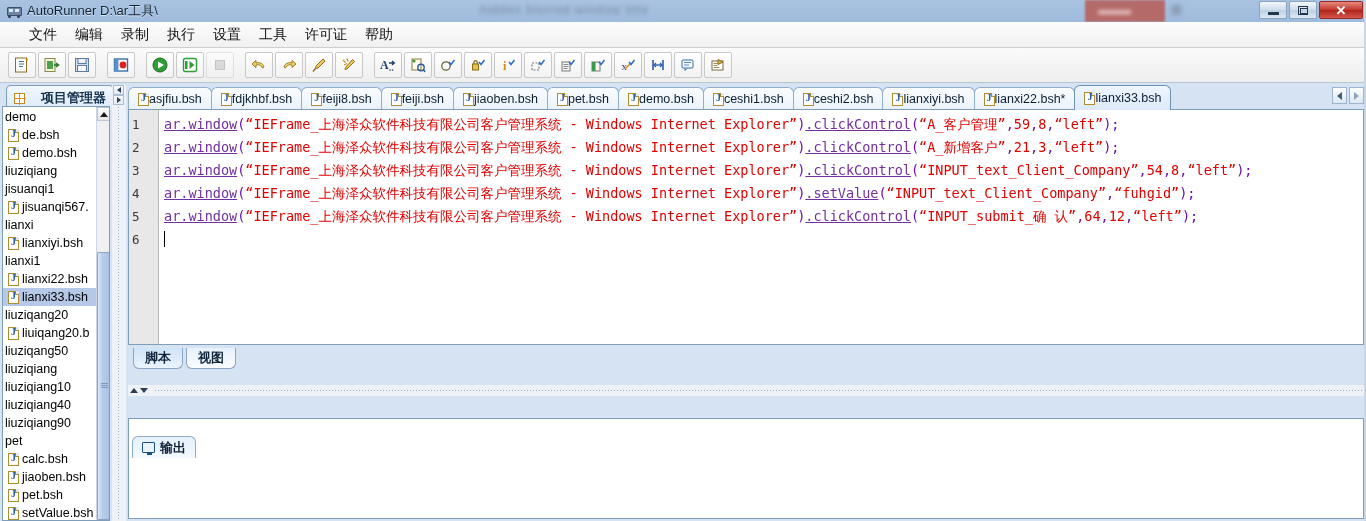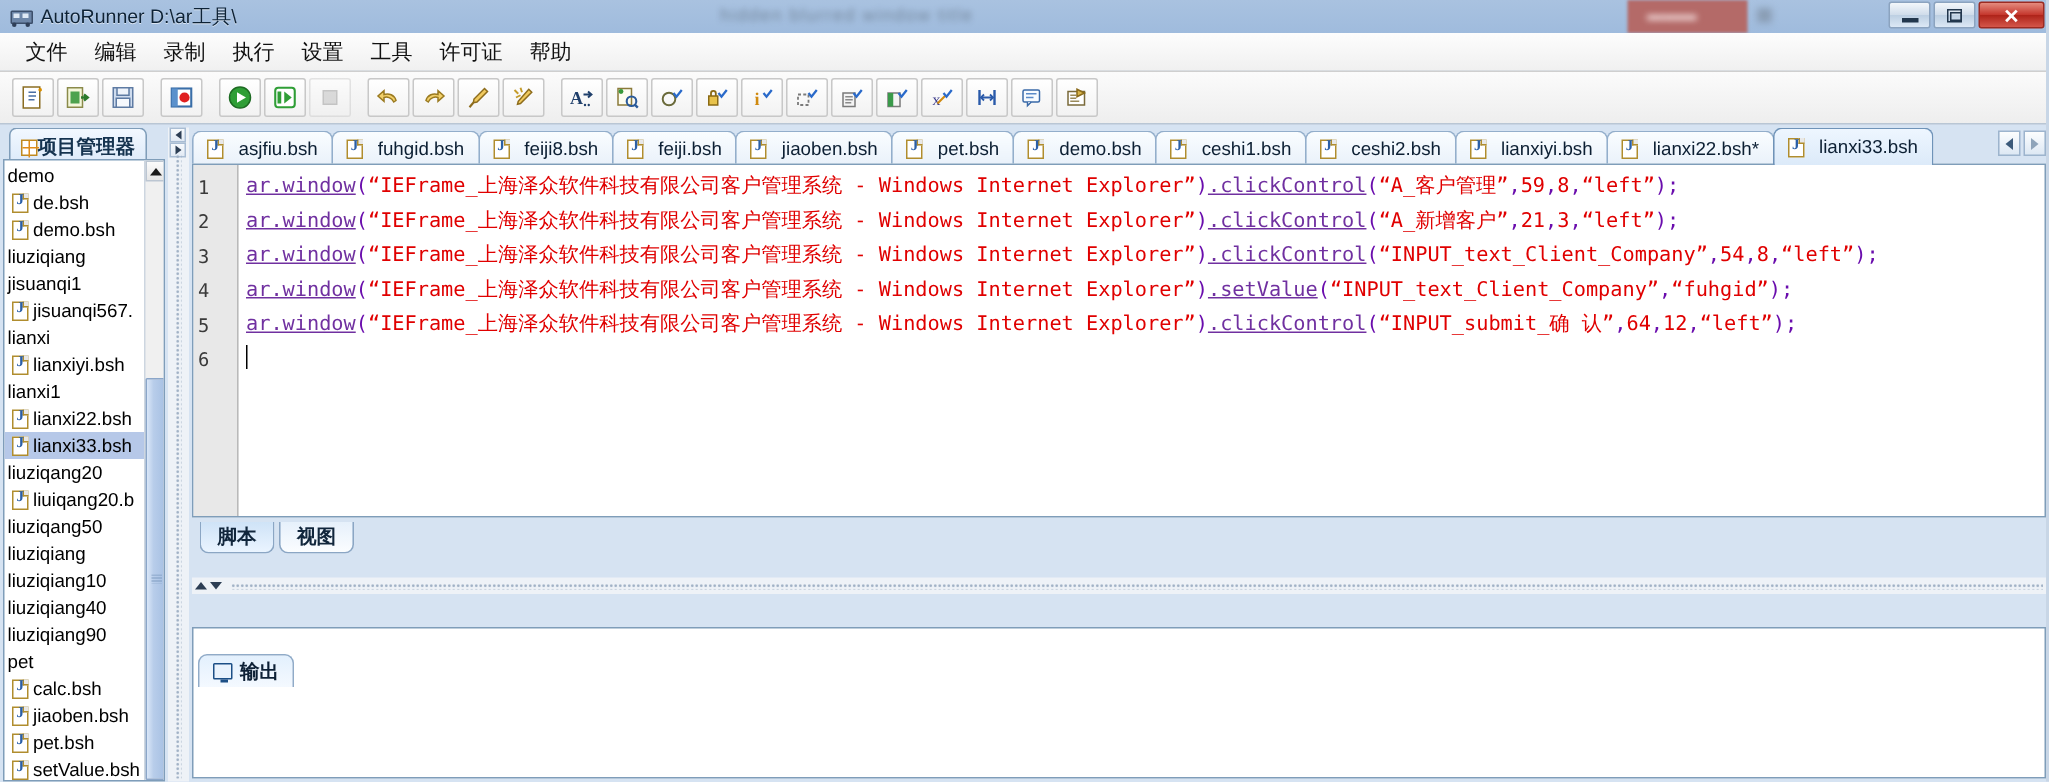--- a/index.html
+++ b/index.html
@@ -99,21 +99,21 @@
   .wb-max:before {
     content: ""; position: absolute; left: 1px; top: 1px;
     width: 6px; height: 4px; border: 1px solid #22374d;
   }
 
   
   #menubar {
     position: absolute; left: 0; top: 22px; width: 1366px; height: 26px;
     background: linear-gradient(#fdfdfd, #f0f0f0);
     border-bottom: 1px solid #cfcfcf;
-    display: flex; align-items: center; padding-left: 8px;
+    display: flex; align-items: center; padding-left: 20px;
   }
   .menu-item {
     font-size: 14px; color: #111; padding: 2px 9px; cursor: default;
     white-space: nowrap;
   }
 
   
   #toolbar {
     position: absolute; left: 0; top: 48px; width: 1366px; height: 35px;
     background: linear-gradient(#fbfbfb, #eeeeee);
@@ -136,21 +136,21 @@
     position: absolute; left: 2px; top: 85px; width: 108px; height: 436px;
   }
   .panel-tabrow {
     height: 22px; position: relative;
   }
   .panel-tab {
     position: absolute; left: 4px; top: 0; height: 22px;
     background: linear-gradient(#f2f8ff, #dbe9f9);
     border: 1px solid #7f9db9; border-bottom: none;
     border-radius: 5px 5px 0 0;
-    display: flex; align-items: center; gap: 0; padding: 12px 7px;
+    display: flex; align-items: center; gap: 16px; padding: 12px 7px;
     font-size: 13px; color: #15334f; font-weight: bold;
     white-space: nowrap;
     justify-content: space-between;
   }
   .grid-icon {
     width: 11px; height: 11px; position: relative; flex: none;
     background: #fff; border: 1px solid #c08a20;
   }
   .grid-icon:before {
     content:""; position:absolute; left:0; top:4px; width:11px; height:1px; background:#e08c18;
@@ -230,21 +230,21 @@
   }
   #tabstrip {
     position: absolute; left: 0; top: 0; width: 1236px; height: 25px;
     display: flex; align-items: flex-end;
   }
   .file-tab {
     height: 23px; margin-right: -1px;
     background: linear-gradient(#fafdff, #e9f1fa);
     border: 1px solid #93aecb; border-bottom: none;
     border-radius: 6px 6px 0 0;
-    display: flex; align-items: center; gap: 10px;
+    display: flex; align-items: center; gap: 0;
     padding: 0 9px; font-size: 12.5px; color: #0c1f33;
     white-space: nowrap; flex: none; position: relative;
   }
   .file-tab.active {
     background: linear-gradient(#eef6ff, #dceaf9);
     border-color: #6f93b8; height: 25px; z-index: 3;
   }
   #tab-navs {
     position: absolute; right: 0; top: 2px; display: flex; gap: 2px;
   }
@@ -733,21 +733,21 @@
       <div class="file-tab">
           <span class="j-icon">
             <span class="corner"></span>
           </span>
           <span>asjfiu.bsh</span>
         </div>
       <div class="file-tab">
           <span class="j-icon">
             <span class="corner"></span>
           </span>
-          <span>fuhgid.bsh</span>
+          <span>fdjkhbf.bsh</span>
         </div>
       <div class="file-tab">
           <span class="j-icon">
             <span class="corner"></span>
           </span>
           <span>feiji8.bsh</span>
         </div>
       <div class="file-tab">
           <span class="j-icon">
             <span class="corner"></span>

